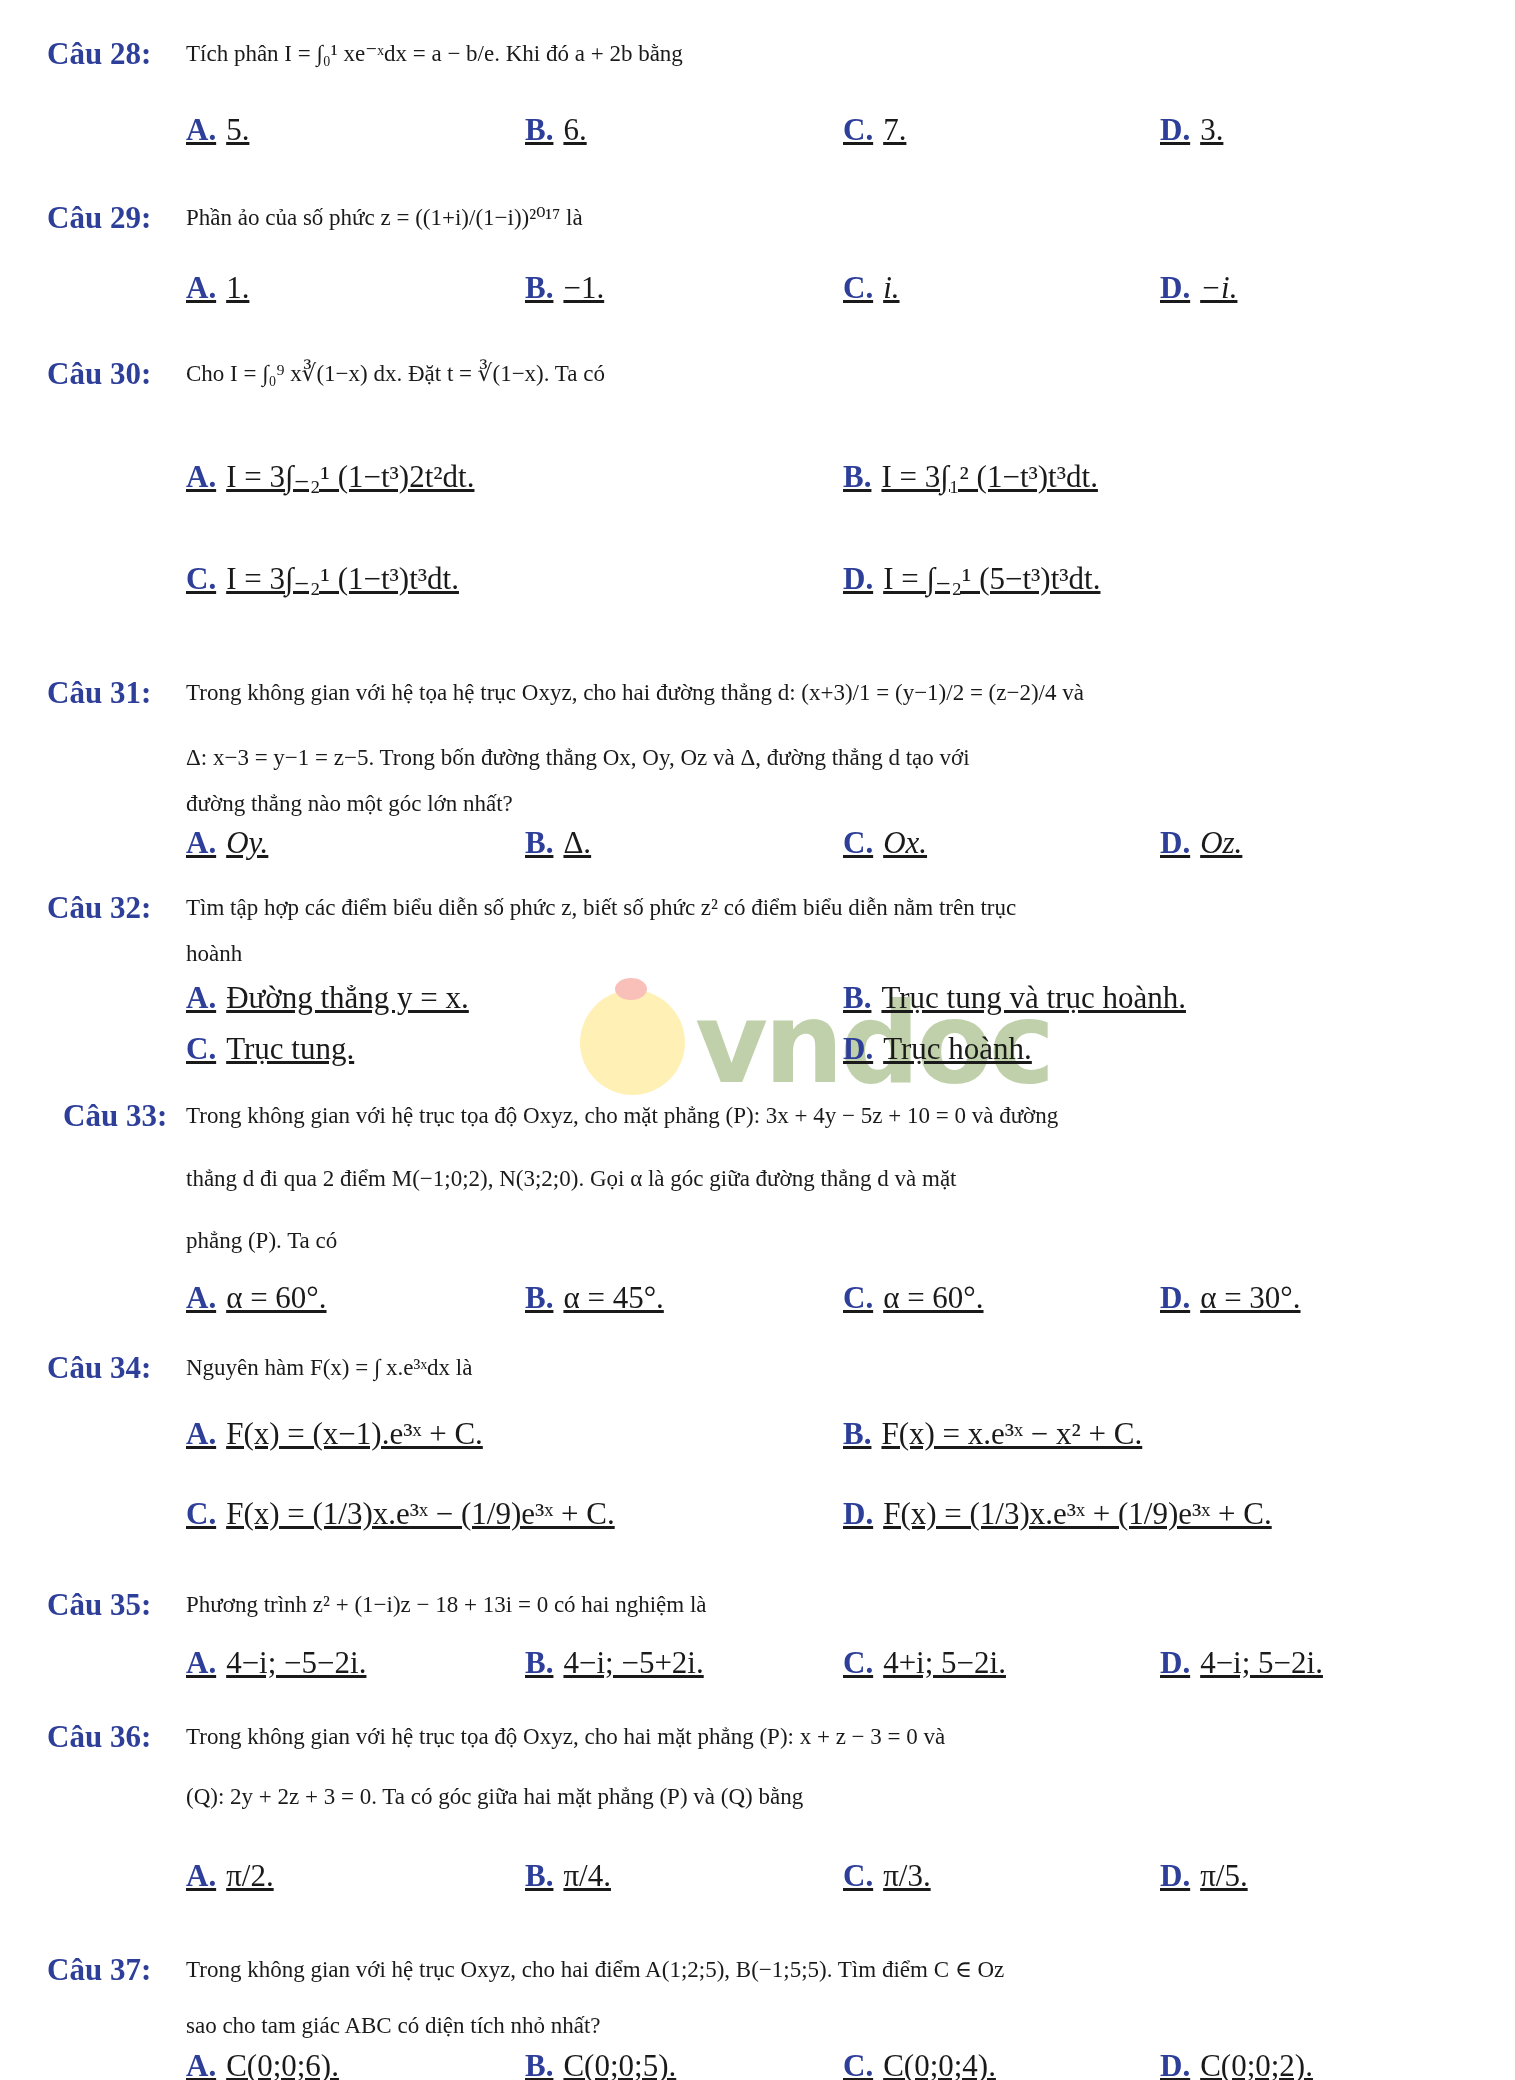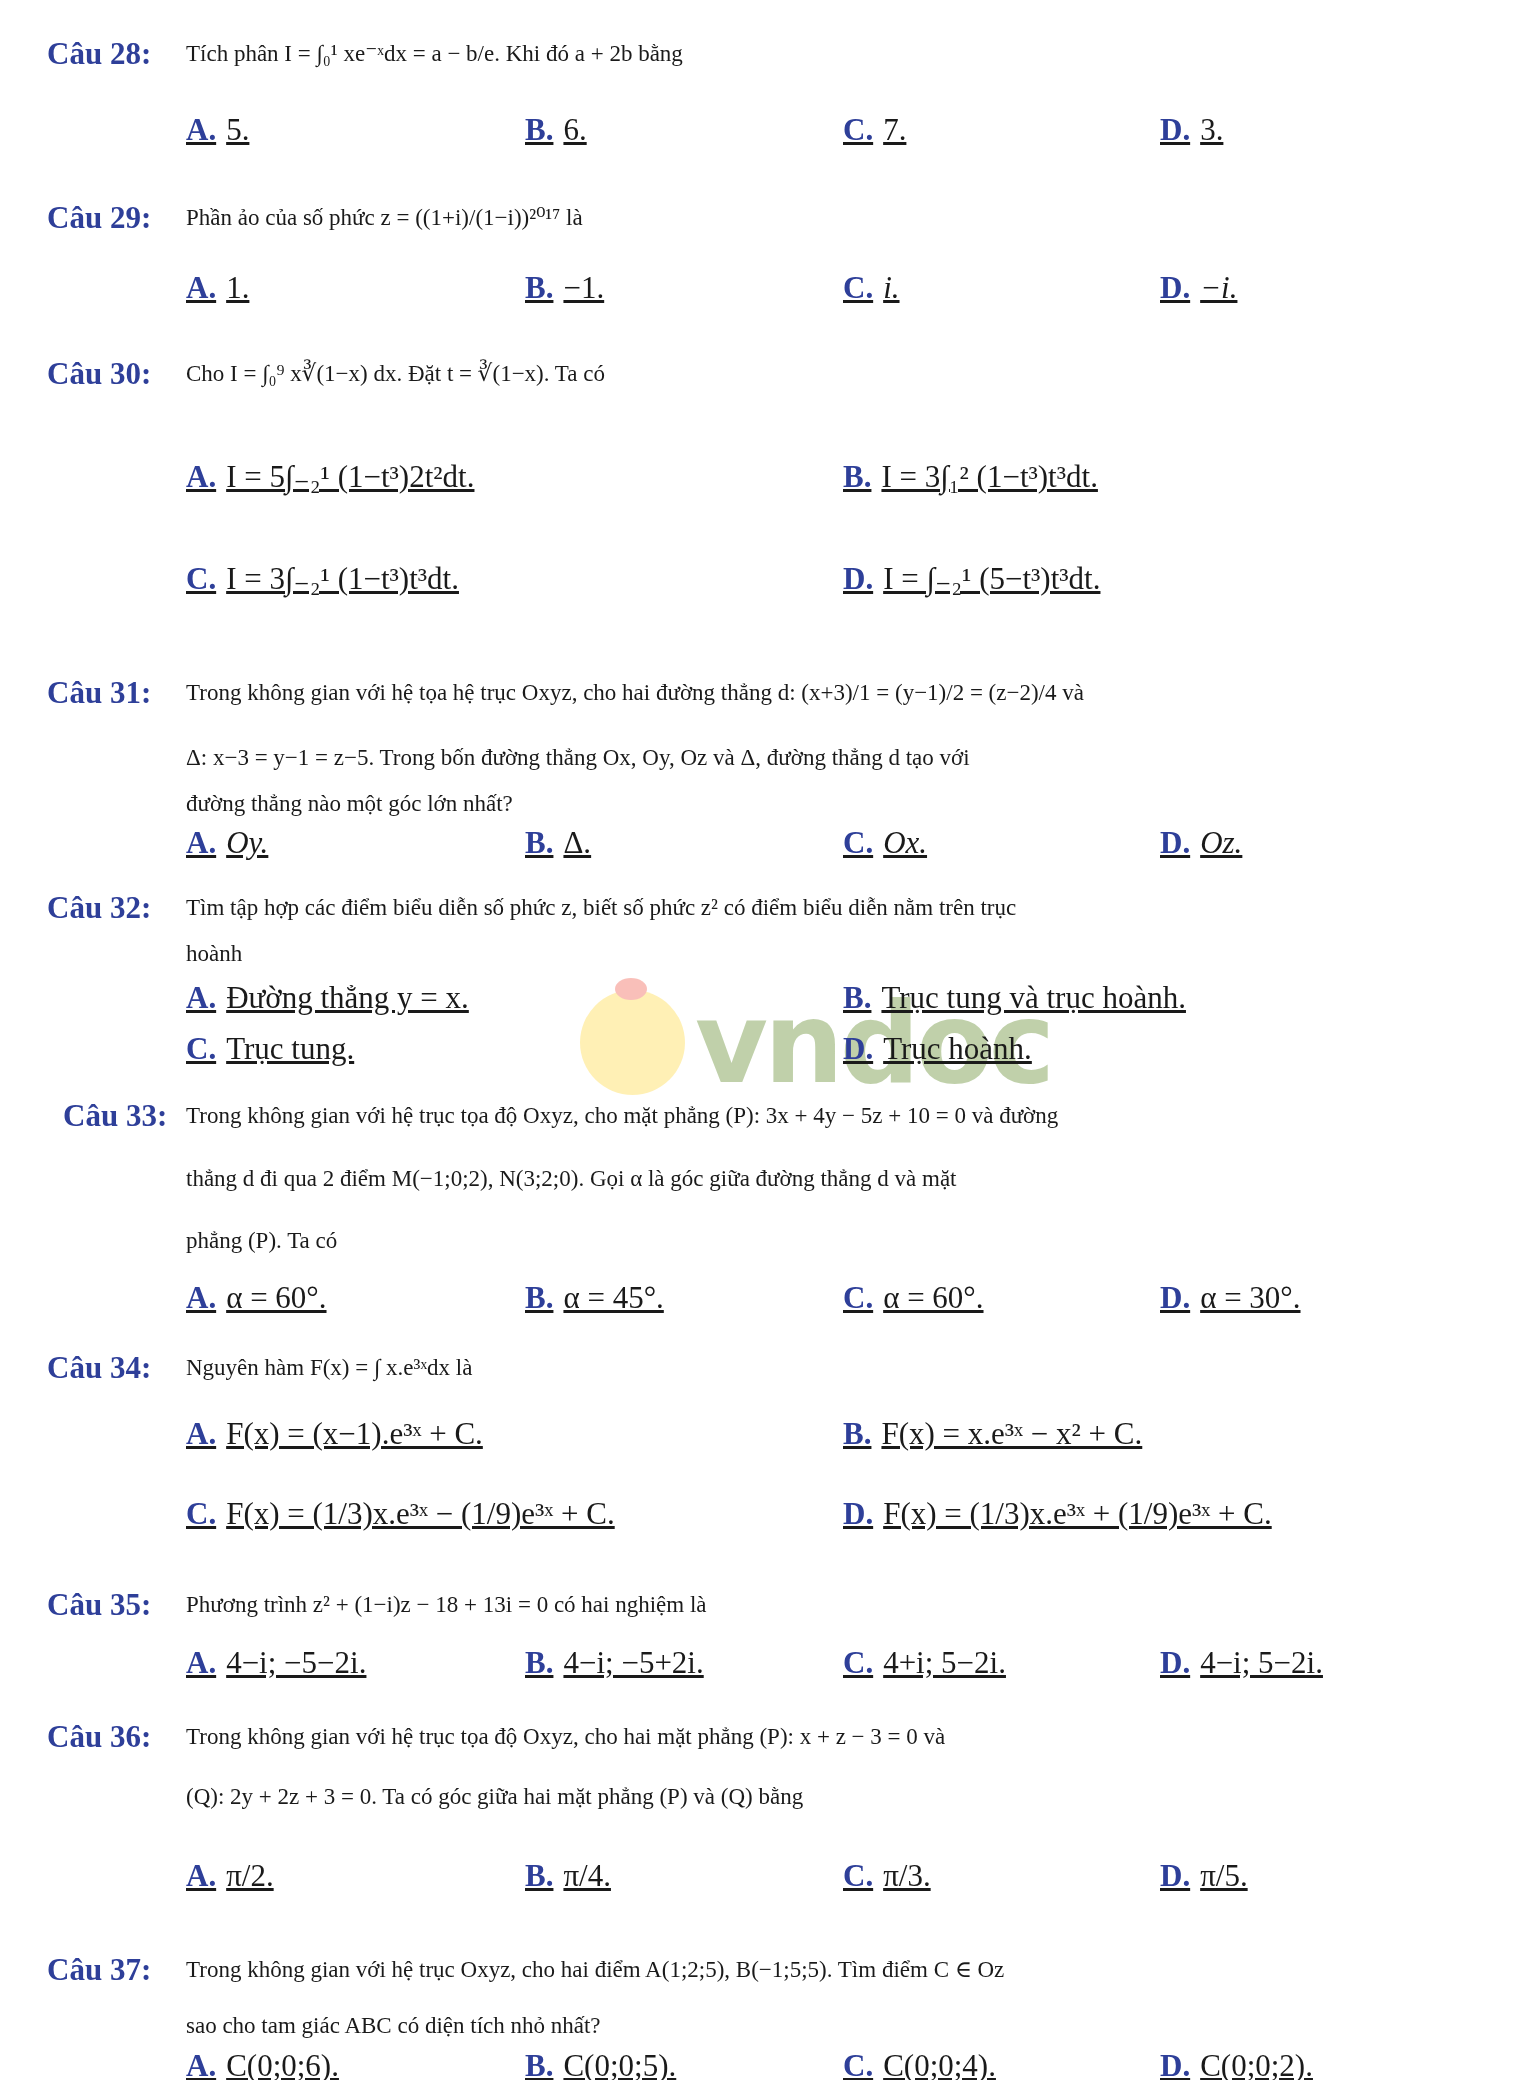--- a/index.html
+++ b/index.html
@@ -38,21 +38,21 @@
   <div class="line" style="left:186px;top:198px">Phần ảo của số phức z = ((1+i)/(1−i))²⁰¹⁷ là</div>
   <div class="opt" style="left:186px;top:268px"><span class="key">A.</span><span>1.</span></div>
   <div class="opt" style="left:525px;top:268px"><span class="key">B.</span><span>−1.</span></div>
   <div class="opt" style="left:843px;top:268px"><span class="key">C.</span><span class="m">i.</span></div>
   <div class="opt" style="left:1160px;top:268px"><span class="key">D.</span><span class="m">−i.</span></div>
 </div>
 
 <div>
   <div class="qlabel" style="left:47px;top:354px">Câu 30:</div>
   <div class="line" style="left:186px;top:354px">Cho I = ∫₀⁹ x∛(1−x) dx. Đặt t = ∛(1−x). Ta có</div>
-  <div class="opt" style="left:186px;top:457px"><span class="key">A.</span><span>I = 5∫₋₂¹ (1−t³)2t²dt.</span></div>
+  <div class="opt" style="left:186px;top:457px"><span class="key">A.</span><span>I = 3∫₋₂¹ (1−t³)2t²dt.</span></div>
   <div class="opt" style="left:843px;top:457px"><span class="key">B.</span><span>I = 3∫₁² (1−t³)t³dt.</span></div>
   <div class="opt" style="left:186px;top:559px"><span class="key">C.</span><span>I = 3∫₋₂¹ (1−t³)t³dt.</span></div>
   <div class="opt" style="left:843px;top:559px"><span class="key">D.</span><span>I = ∫₋₂¹ (5−t³)t³dt.</span></div>
 </div>
 
 <div>
   <div class="qlabel" style="left:47px;top:673px">Câu 31:</div>
   <div class="line" style="left:186px;top:673px;width:1290px">Trong không gian với hệ tọa hệ trục Oxyz, cho hai đường thẳng d: (x+3)/1 = (y−1)/2 = (z−2)/4 và</div>
   <div class="line" style="left:186px;top:738px;width:1290px">Δ: x−3 = y−1 = z−5. Trong bốn đường thẳng Ox, Oy, Oz và Δ, đường thẳng d tạo với</div>
   <div class="line" style="left:186px;top:784px">đường thẳng nào một góc lớn nhất?</div>

